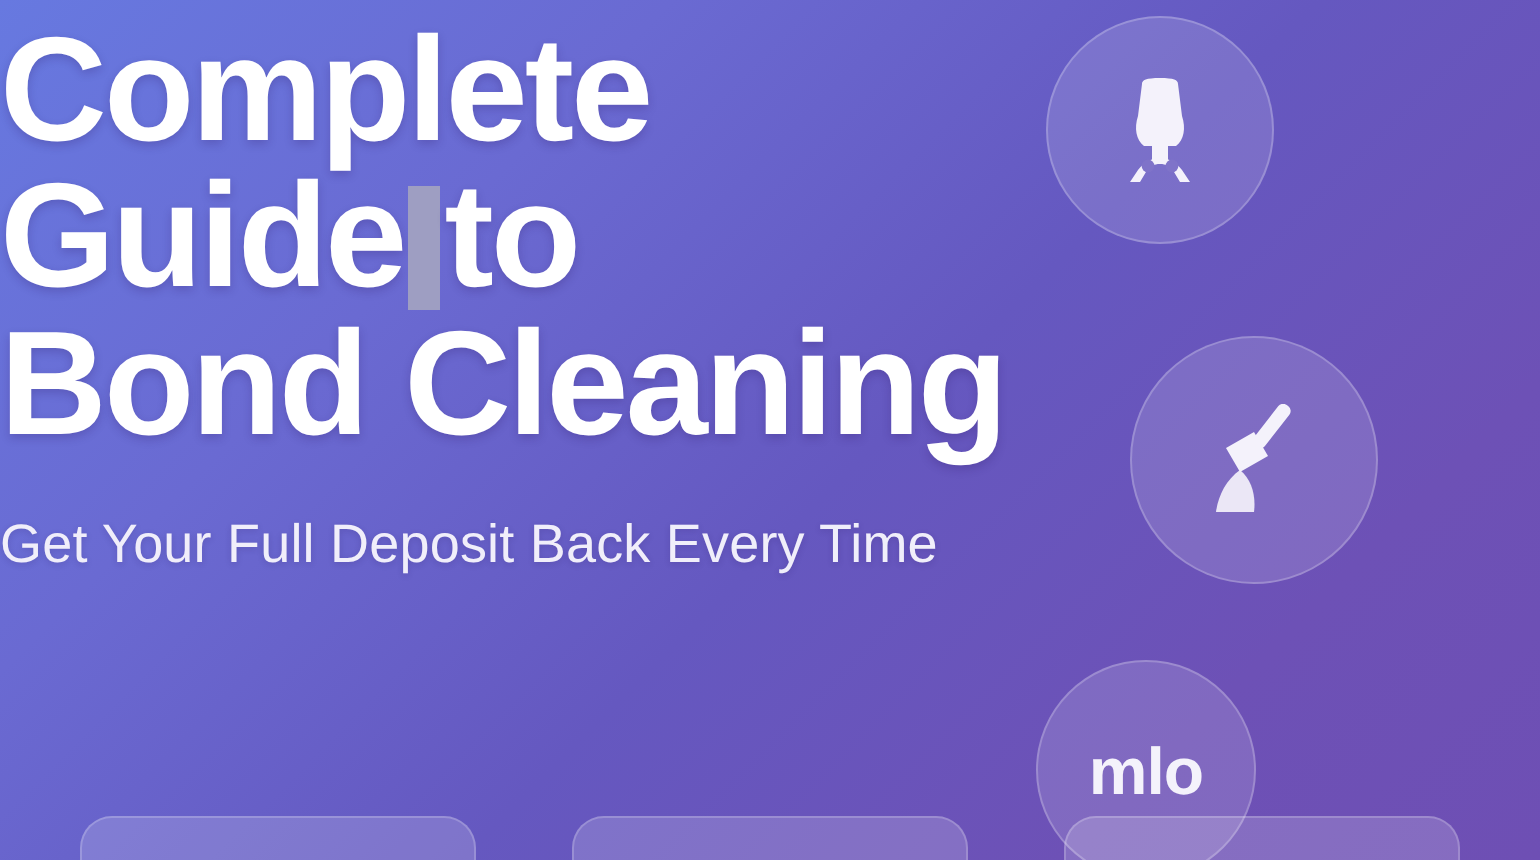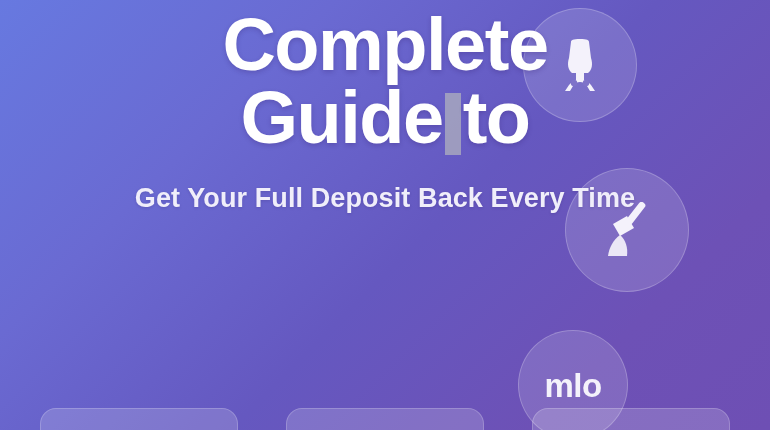--- a/index.html
+++ b/index.html
@@ -56,21 +56,20 @@
   }
 
   
   #hero {
     position: absolute;
     left: 0;
     top: 0;
     width: 770px;
     padding-top: 8px;
     box-sizing: border-box;
-    text-align: center;
   }
   .headline {
     margin: 0;
     color: #ffffff;
     font-size: 74px;
     font-weight: 700;
     line-height: 0.99;
     letter-spacing: -1.5px;
     text-shadow: 0 2px 5px rgba(40,20,90,0.22);
     white-space: nowrap;
@@ -80,21 +79,21 @@
     width: 16px;
     height: 62px;
     vertical-align: -12px;
     background: rgba(170,170,190,0.82);
     margin: 0 2px;
   }
   #subtitle {
     margin: 28px 0 0 0;
     color: #f0eefa;
     font-size: 27px;
-    font-weight: 700;
+    font-weight: 400;
     letter-spacing: 0.1px;
     text-shadow: 0 1px 3px rgba(40,20,90,0.18);
     white-space: nowrap;
   }
 
   
   #cards {
     position: absolute;
     left: 0;
     bottom: 0;
@@ -148,20 +147,21 @@
     </span>
   </div>
 
   <div class="deco-circle" id="circle-badge">
     <span class="badge-text">mlo</span>
   </div>
 
   <div id="hero">
     <h1 class="headline">Complete</h1>
     <h1 class="headline"><span>Guide</span><span class="caret"></span><span>to</span></h1>
+    <h1 class="headline">Bond Cleaning</h1>
     <p id="subtitle">Get Your Full Deposit Back Every Time</p>
   </div>
 
   <div id="cards">
     <div class="card">
       
     </div>
     <div class="card">
       
     </div>

